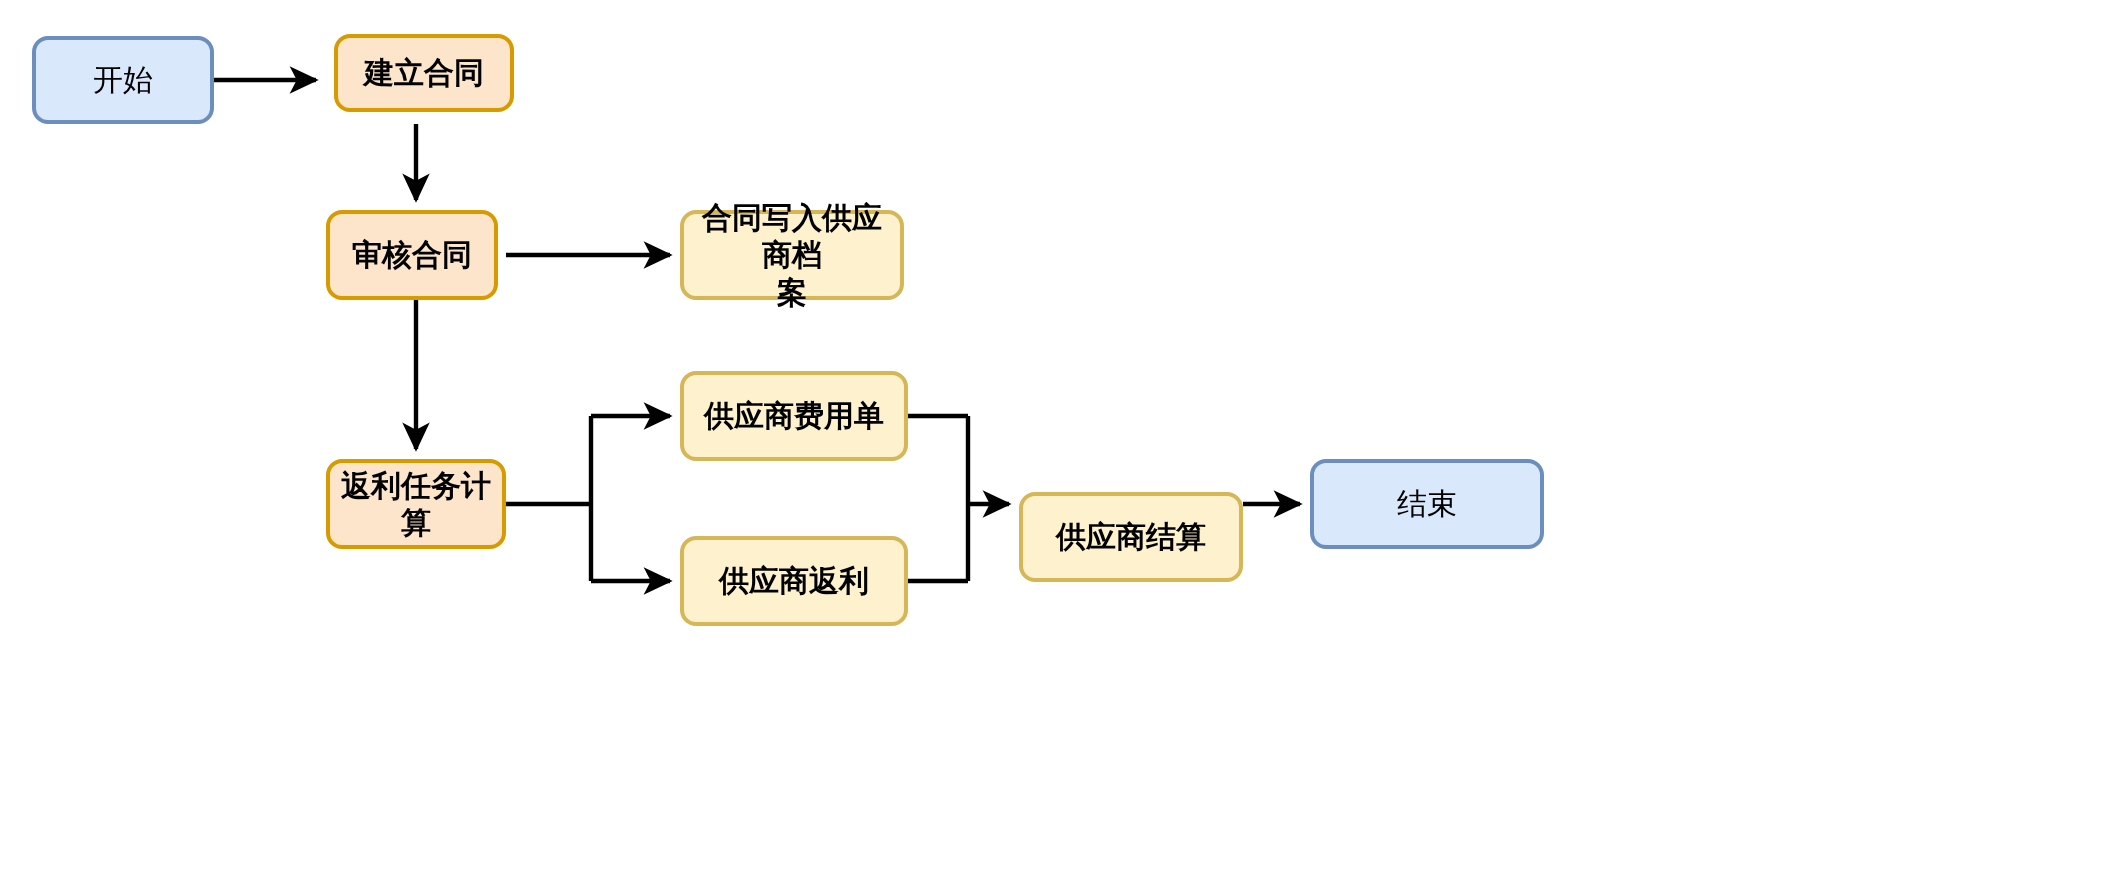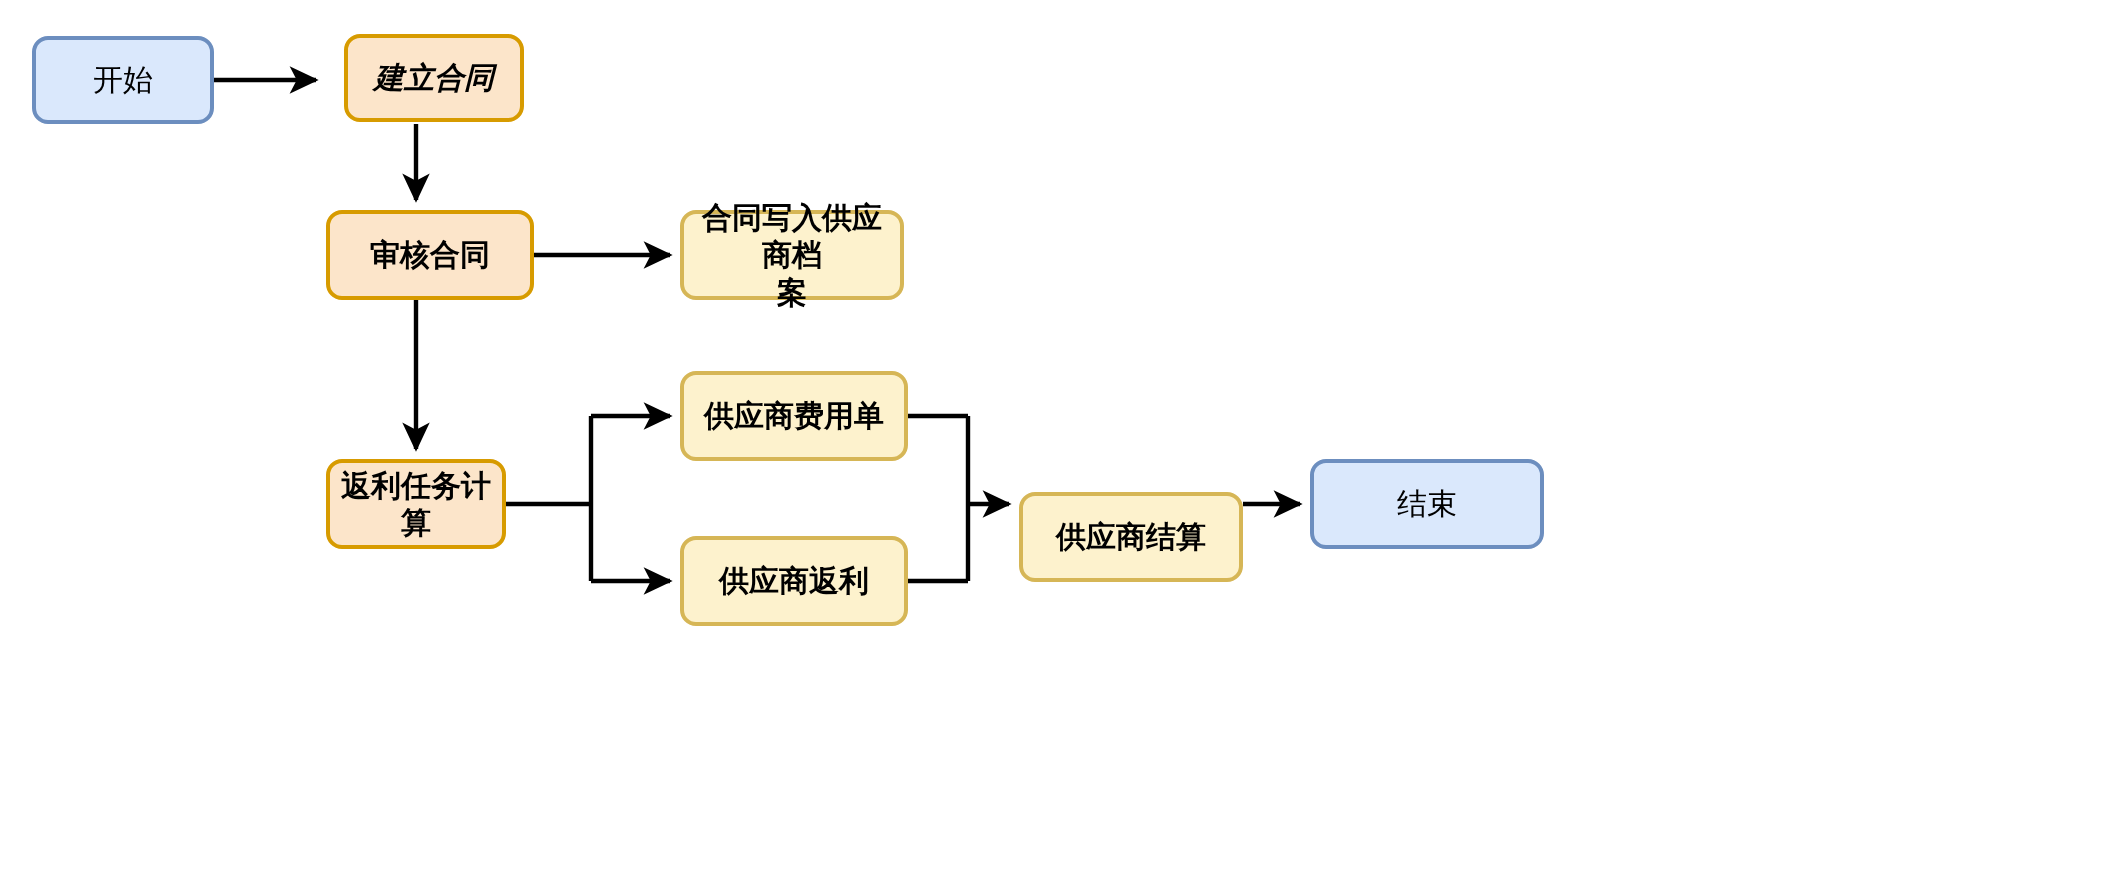--- a/index.html
+++ b/index.html
@@ -111,25 +111,25 @@
       <path d="M 968 504 L 1009 504" marker-end="url(#arrowhead)"></path>
 
       <path d="M 1243 504 L 1300 504" marker-end="url(#arrowhead)"></path>
     </g>
   </svg>
 
   <div class="node terminal" style="left:32px; top:36px; width:182px; height:88px;">
     <span class="node-label">开始</span>
   </div>
 
-  <div class="node process" style="left:344px; top:34px; width:180px; height:88px;font-style:italic;">
+  <div class="node process" style="left:334px; top:34px; width:180px; height:78px;">
     <span class="node-label">建立合同</span>
   </div>
 
-  <div class="node process" style="left:326px; top:210px; width:208px; height:90px;">
+  <div class="node process" style="left:326px; top:210px; width:172px; height:90px;">
     <span class="node-label">审核合同</span>
   </div>
 
   <div class="node document" style="left:680px; top:210px; width:224px; height:90px;">
     <span class="node-label">合同写入供应商档
 案</span>
   </div>
 
   <div class="node document" style="left:680px; top:371px; width:228px; height:90px;">
     <span class="node-label">供应商费用单</span>

